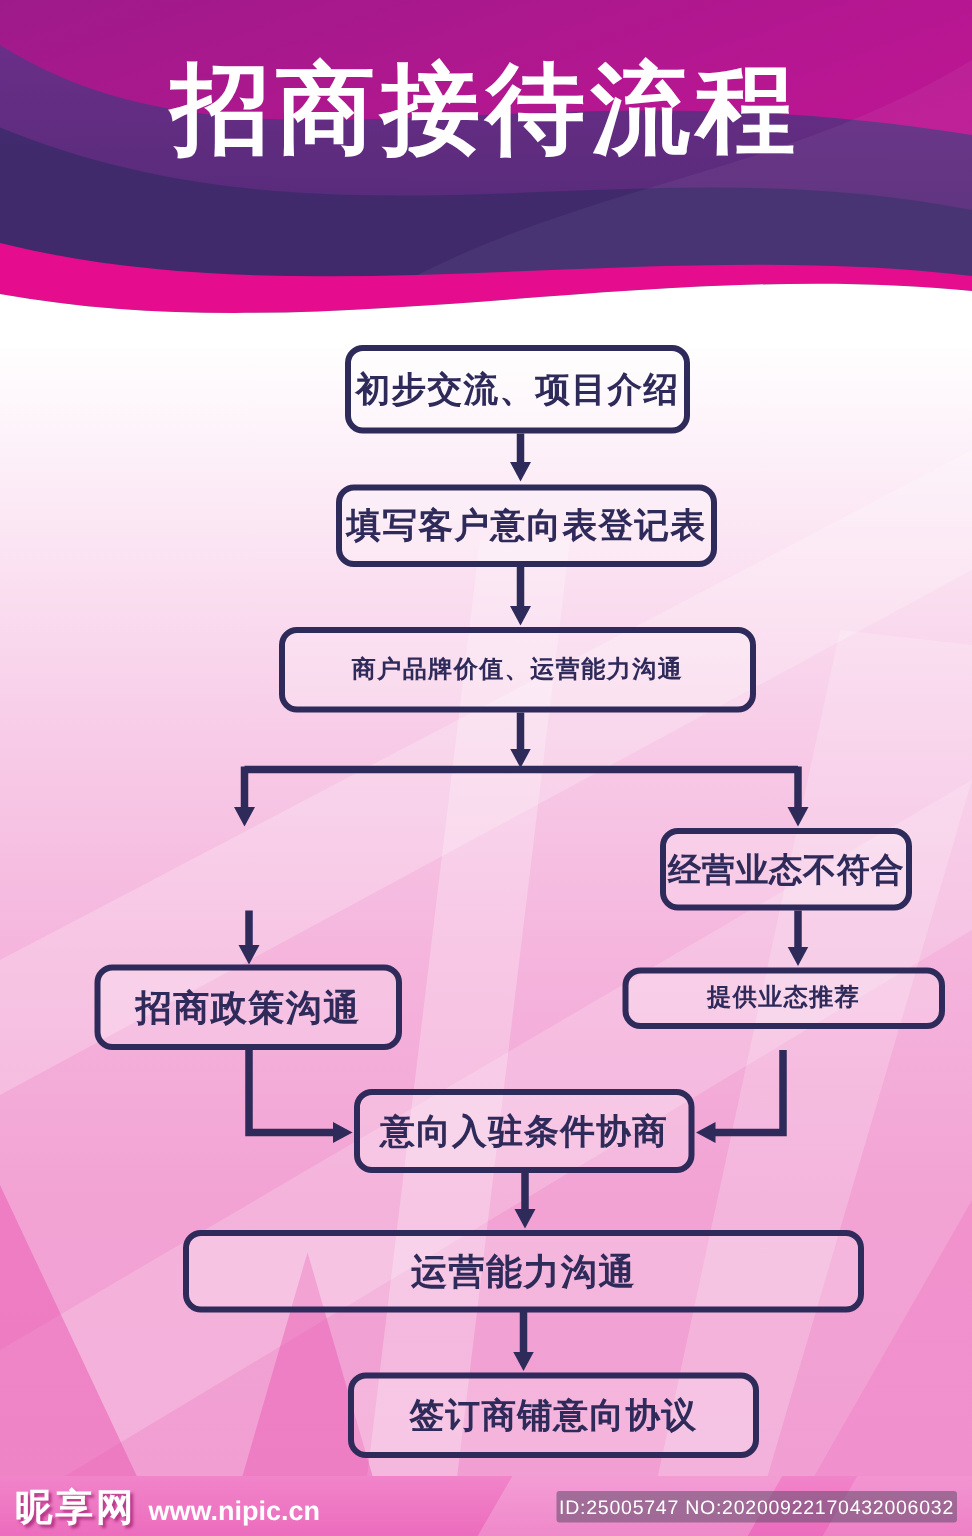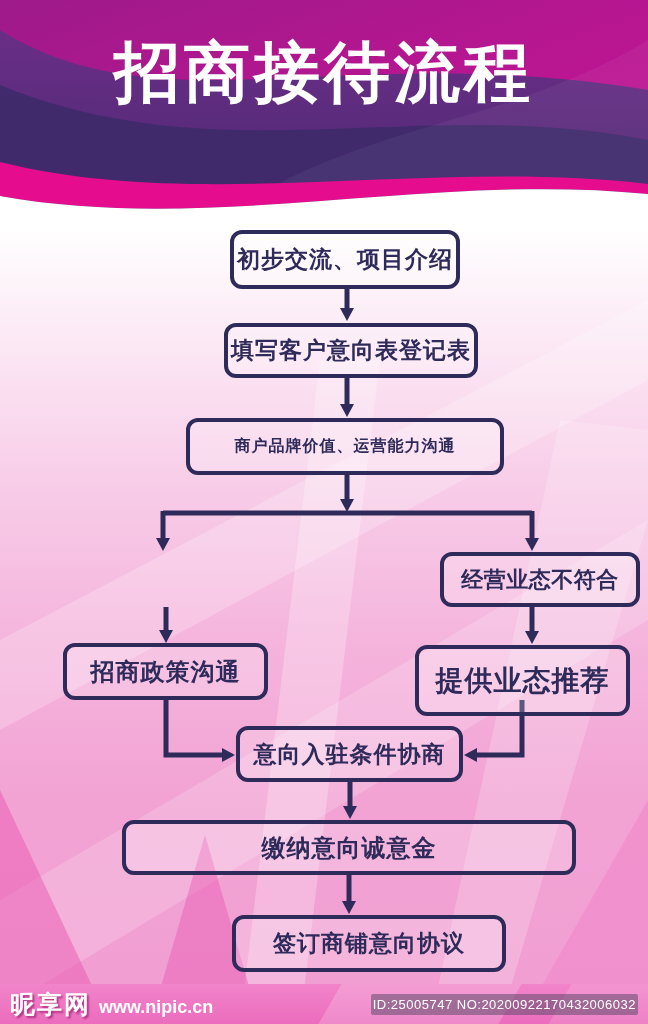--- a/index.html
+++ b/index.html
@@ -46,23 +46,23 @@
   .site-url{color:#ffffff;font-size:18px;font-weight:700;}
   .watermark-badge{
     background:rgba(95,75,105,0.55);color:#ffffff;font-size:13px;
     padding:3px 2px;border-radius:2px;letter-spacing:0.5px;
   }
   
   .n-step1{left:230px;top:230px;width:230px;height:59px;}
   .n-step2{left:224px;top:323px;width:254px;height:55px;}
   .n-step3{left:186px;top:418px;width:318px;height:57px;font-size:16px;}
   .n-left-cond{left:85px;top:552px;width:162px;height:55px;font-size:22px;letter-spacing:0.5px;}
-  .n-right-cond{left:440px;top:552px;width:200px;height:55px;font-size:22px;letter-spacing:0.5px;}
+  .n-right-cond{left:440px;top:552px;width:168px;height:55px;font-size:22px;letter-spacing:0.5px;}
   .n-left-act{left:63px;top:643px;width:205px;height:57px;font-size:24px;}
-  .n-right-act{left:415px;top:645px;width:215px;height:71px;font-size:28px;}
+  .n-right-act{left:415px;top:645px;width:215px;height:41px;font-size:16px;}
   .n-merge{left:236px;top:726px;width:227px;height:56px;}
   .n-deposit{left:122px;top:820px;width:454px;height:55px;font-size:24px;}
   .n-sign{left:232px;top:915px;width:274px;height:57px;}
 </style>
 </head>
 <body>
 
 <div class="poster">
 
   <svg class="bg-rays" width="648" height="1024" viewBox="0 0 648 1024">
@@ -119,21 +119,21 @@
     </g>
   </svg>
 
   <div class="node n-step1">初步交流、项目介绍</div>
   <div class="node n-step2">填写客户意向表登记表</div>
   <div class="node n-step3">商户品牌价值、运营能力沟通</div>
   <div class="node n-right-cond">经营业态不符合</div>
   <div class="node n-left-act">招商政策沟通</div>
   <div class="node n-right-act">提供业态推荐</div>
   <div class="node n-merge">意向入驻条件协商</div>
-  <div class="node n-deposit">缴纳意向诚意金</div>
+  <div class="node n-deposit">运营能力沟通</div>
   <div class="node n-sign">签订商铺意向协议</div>
 
   <div class="footer">
     <div class="f-stripe f1"></div>
     <div class="f-stripe f2"></div>
     <div class="footer-inner">
       <div class="site-block">
         <span class="site-logo">昵享网</span>
         <span class="site-url">www.nipic.cn</span>
       </div>

